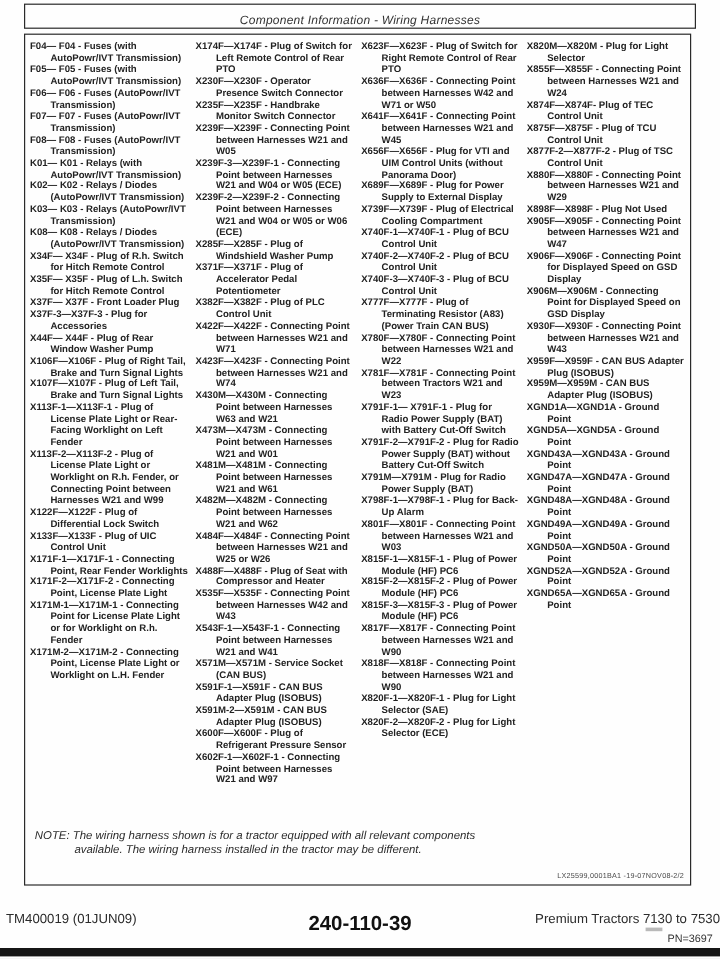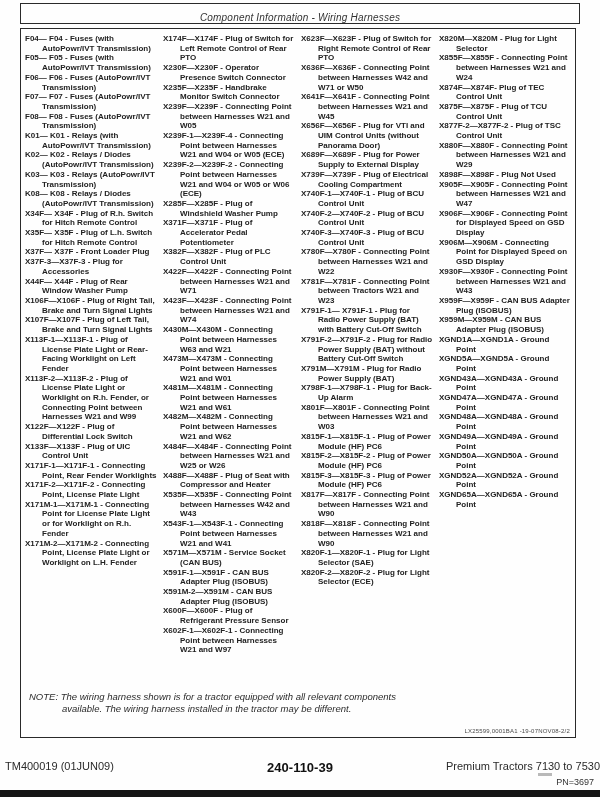--- a/index.html
+++ b/index.html
@@ -13,21 +13,21 @@
   .cols{display:flex;gap:6px;}
   .col{flex:1;min-width:0;}
   .entry{font-size:8px;font-weight:bold;line-height:9.7px;color:#222;
          padding-left:17px;text-indent:-17px;letter-spacing:0;}
   .note{position:absolute;left:8px;bottom:22px;width:340px;font-size:9.5px;font-style:italic;
         line-height:12px;color:#2b2b2b;padding-left:33px;text-indent:-33px;}
   .fine-print{position:absolute;right:5px;bottom:3px;font-size:6px;color:#4a4a4a;letter-spacing:.2px;}
   .footer{position:absolute;left:0;top:758px;width:600px;height:30px;}
   .footer .manual{position:absolute;left:5px;top:2px;font-size:11px;color:#2b2b2b;}
   .footer .pageno{position:absolute;left:0;right:0;top:2px;text-align:center;
-                  font-size:13px;font-weight:bold;color:#111;}
+                  font-size:17px;font-weight:bold;color:#111;}
   .footer .model{position:absolute;right:0;top:2px;font-size:11px;color:#2b2b2b;}
   .footer .smudge{position:absolute;right:48px;top:15px;width:14px;height:3px;background:#b9b9b9;}
   .footer .pn{position:absolute;right:6px;top:19px;font-size:9px;color:#333;}
   .bottom-bar{position:absolute;left:0;bottom:2px;width:600px;height:7px;background:#151515;}
 </style>
 </head>
 <body>
 
 <div class="page">
 
@@ -61,21 +61,21 @@
           <div class="entry">X171F-1—X171F-1 - Connecting Point, Rear Fender Worklights</div>
           <div class="entry">X171F-2—X171F-2 - Connecting Point, License Plate Light</div>
           <div class="entry">X171M-1—X171M-1 - Connecting Point for License Plate Light or for Worklight on R.h. Fender</div>
           <div class="entry">X171M-2—X171M-2 - Connecting Point, License Plate Light or Worklight on L.H. Fender</div>
         </div>
       <div class="col">
           <div class="entry">X174F—X174F - Plug of Switch for Left Remote Control of Rear PTO</div>
           <div class="entry">X230F—X230F - Operator Presence Switch Connector</div>
           <div class="entry">X235F—X235F - Handbrake Monitor Switch Connector</div>
           <div class="entry">X239F—X239F - Connecting Point between Harnesses W21 and W05</div>
-          <div class="entry">X239F-1—X239F-4 - Connecting Point between Harnesses W21 and W04 or W05 (ECE)</div>
+          <div class="entry">X239F-3—X239F-1 - Connecting Point between Harnesses W21 and W04 or W05 (ECE)</div>
           <div class="entry">X239F-2—X239F-2 - Connecting Point between Harnesses W21 and W04 or W05 or W06 (ECE)</div>
           <div class="entry">X285F—X285F - Plug of Windshield Washer Pump</div>
           <div class="entry">X371F—X371F - Plug of Accelerator Pedal Potentiometer</div>
           <div class="entry">X382F—X382F - Plug of PLC Control Unit</div>
           <div class="entry">X422F—X422F - Connecting Point between Harnesses W21 and W71</div>
           <div class="entry">X423F—X423F - Connecting Point between Harnesses W21 and W74</div>
           <div class="entry">X430M—X430M - Connecting Point between Harnesses W63 and W21</div>
           <div class="entry">X473M—X473M - Connecting Point between Harnesses W21 and W01</div>
           <div class="entry">X481M—X481M - Connecting Point between Harnesses W21 and W61</div>
           <div class="entry">X482M—X482M - Connecting Point between Harnesses W21 and W62</div>
@@ -92,20 +92,21 @@
       <div class="col">
           <div class="entry">X623F—X623F - Plug of Switch for Right Remote Control of Rear PTO</div>
           <div class="entry">X636F—X636F - Connecting Point between Harnesses W42 and W71 or W50</div>
           <div class="entry">X641F—X641F - Connecting Point between Harnesses W21 and W45</div>
           <div class="entry">X656F—X656F - Plug for VTI and UIM Control Units (without Panorama Door)</div>
           <div class="entry">X689F—X689F - Plug for Power Supply to External Display</div>
           <div class="entry">X739F—X739F - Plug of Electrical Cooling Compartment</div>
           <div class="entry">X740F-1—X740F-1 - Plug of BCU Control Unit</div>
           <div class="entry">X740F-2—X740F-2 - Plug of BCU Control Unit</div>
           <div class="entry">X740F-3—X740F-3 - Plug of BCU Control Unit</div>
+          <div class="entry">X777F—X777F - Plug of Terminating Resistor (A83) (Power Train CAN BUS)</div>
           <div class="entry">X780F—X780F - Connecting Point between Harnesses W21 and W22</div>
           <div class="entry">X781F—X781F - Connecting Point between Tractors W21 and W23</div>
           <div class="entry">X791F-1— X791F-1 - Plug for Radio Power Supply (BAT) with Battery Cut-Off Switch</div>
           <div class="entry">X791F-2—X791F-2 - Plug for Radio Power Supply (BAT) without Battery Cut-Off Switch</div>
           <div class="entry">X791M—X791M - Plug for Radio Power Supply (BAT)</div>
           <div class="entry">X798F-1—X798F-1 - Plug for Back-Up Alarm</div>
           <div class="entry">X801F—X801F - Connecting Point between Harnesses W21 and W03</div>
           <div class="entry">X815F-1—X815F-1 - Plug of Power Module (HF) PC6</div>
           <div class="entry">X815F-2—X815F-2 - Plug of Power Module (HF) PC6</div>
           <div class="entry">X815F-3—X815F-3 - Plug of Power Module (HF) PC6</div>

